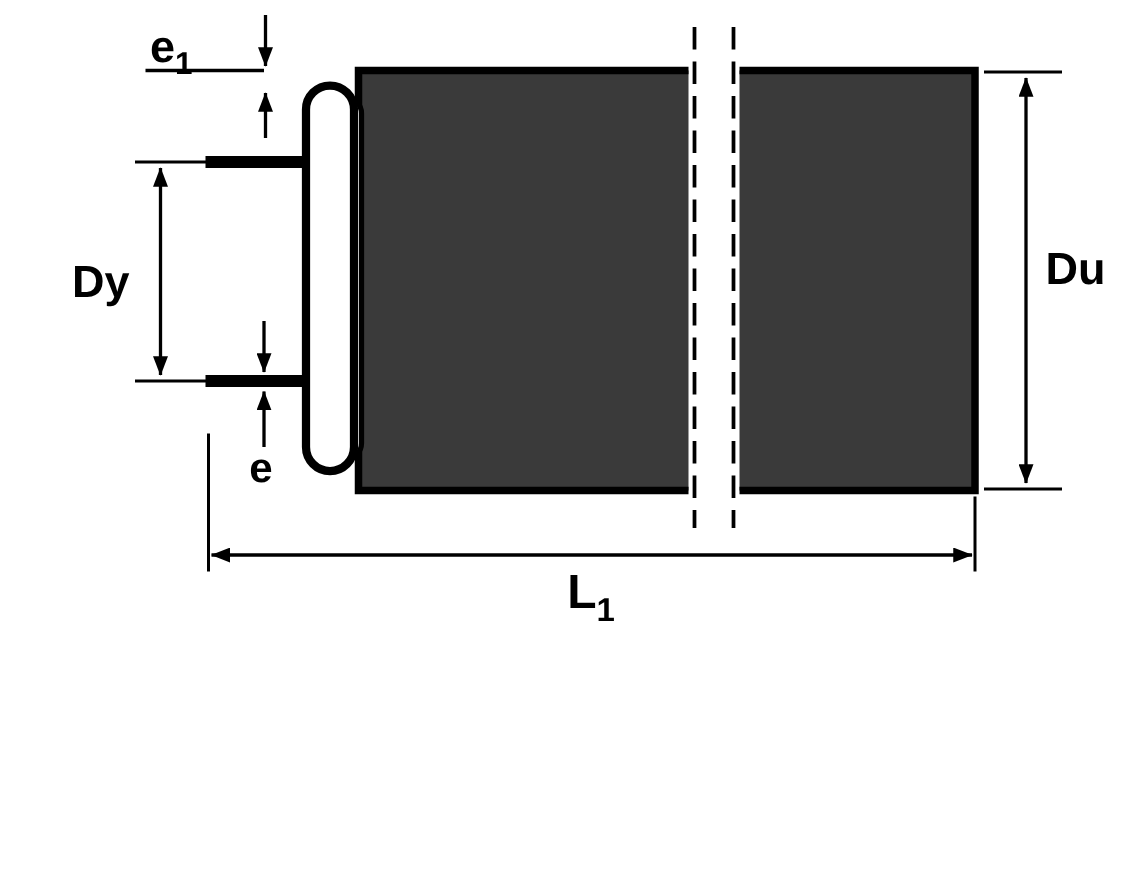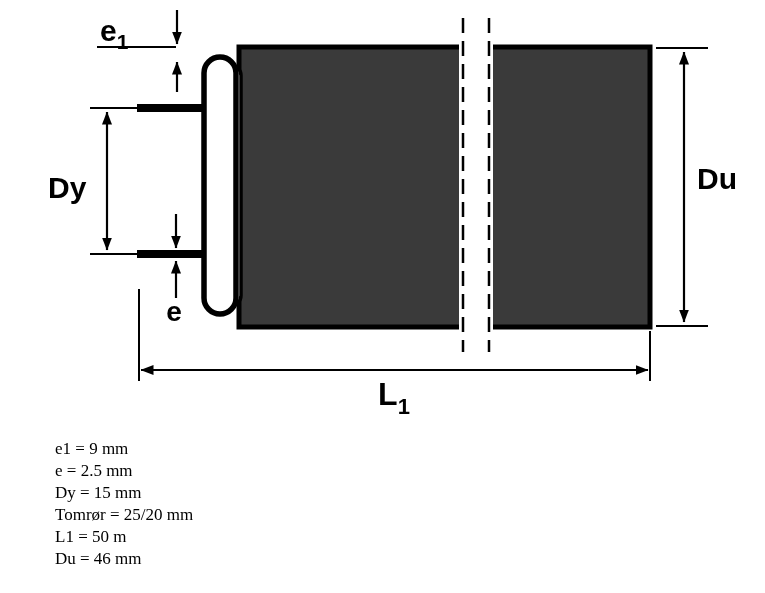--- a/index.html
+++ b/index.html
@@ -83,22 +83,14 @@
     </g>
 
     <g>
       <line x1="139" y1="289" x2="139" y2="381" stroke="#000000" stroke-width="2"></line>
       <line x1="650" y1="331" x2="650" y2="381" stroke="#000000" stroke-width="2"></line>
       <line x1="141" y1="370" x2="648" y2="370" stroke="#000000" stroke-width="2.2" marker-start="url(#ah)" marker-end="url(#ah)"></line>
       <text class="dim" x="394" y="405" font-size="32" text-anchor="middle"><tspan>L</tspan><tspan dy="9" font-size="22">1</tspan></text>
     </g>
   </svg>
 
-  <div class="specs">
-    <div>e1 = 9 mm</div>
-    <div>e = 2.5 mm</div>
-    <div>Dy = 15 mm</div>
-    <div>Tomrør = 25/20 mm</div>
-    <div>L1 = 50 m</div>
-    <div>Du = 46 mm</div>
-  </div>
 
 </div>
 
 </body></html>

